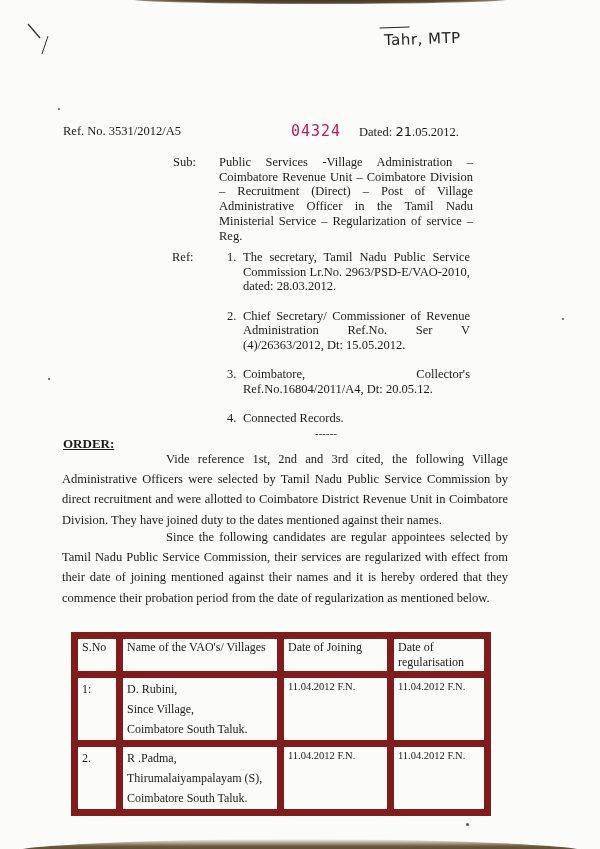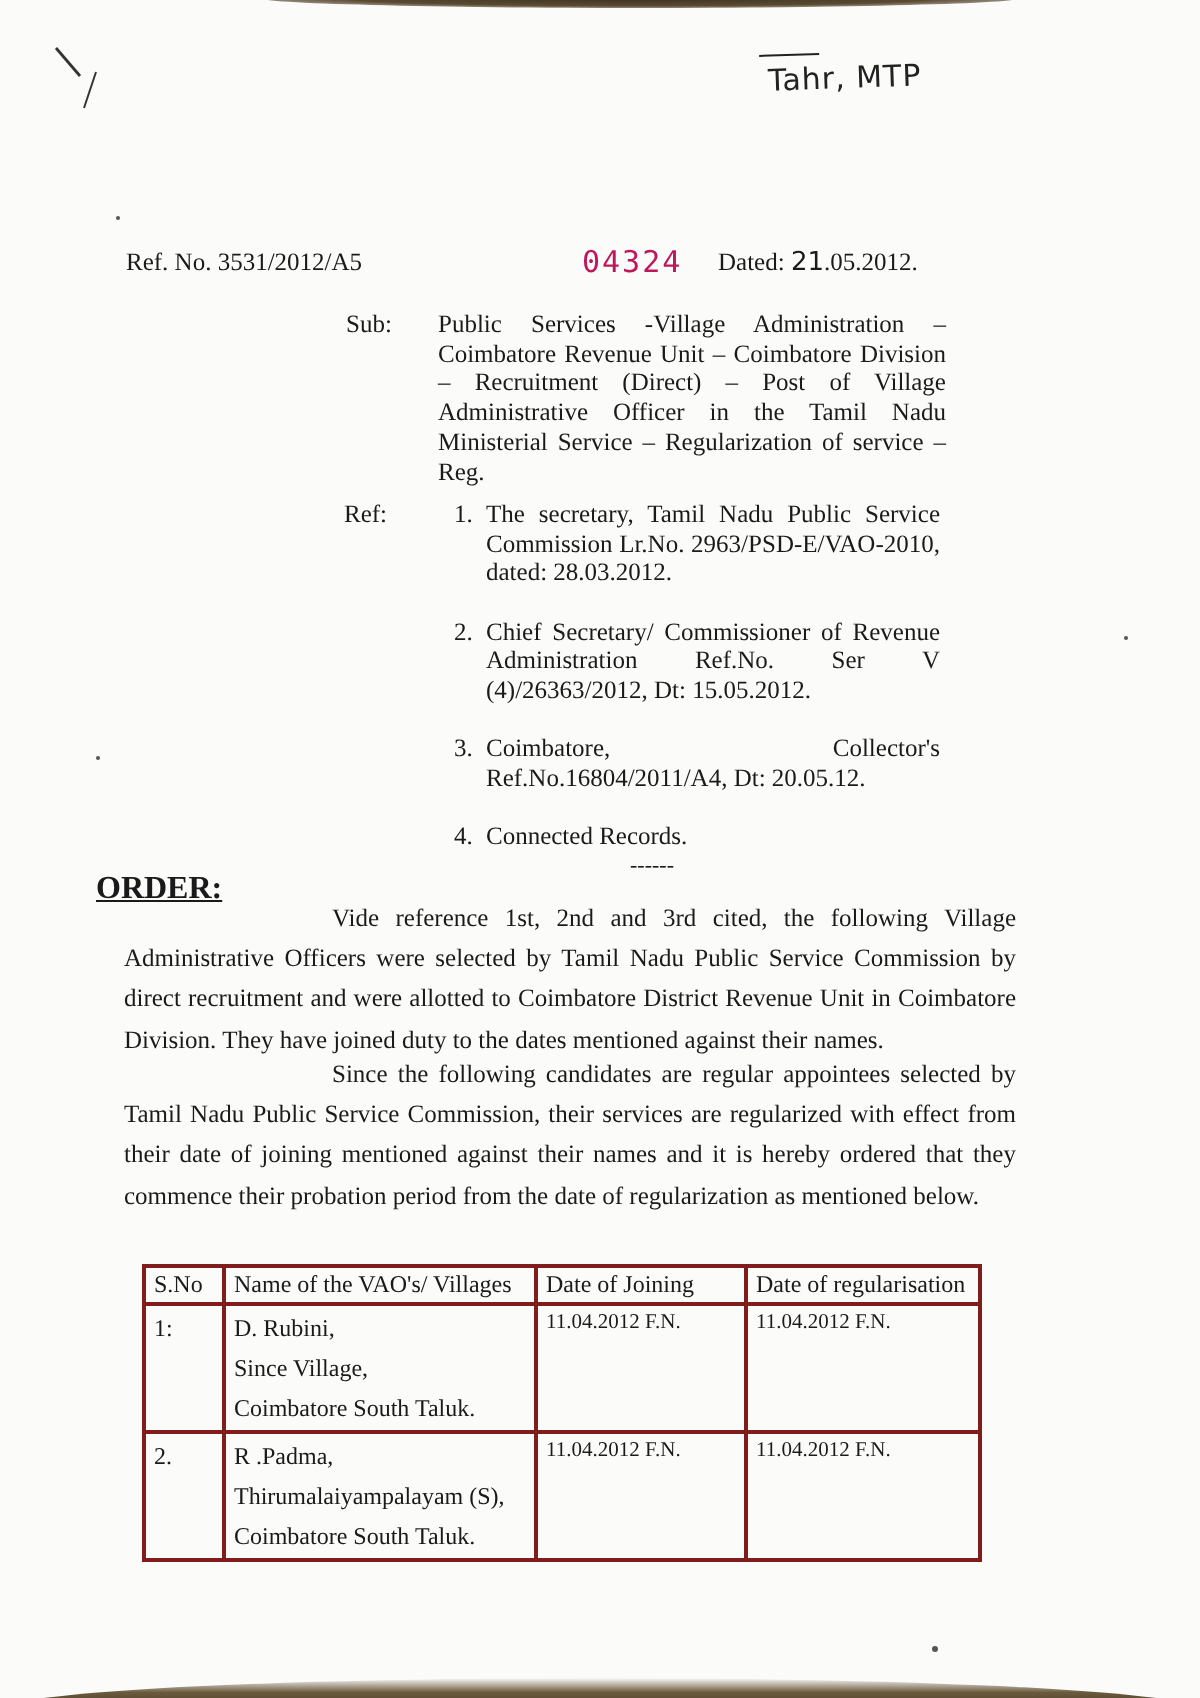--- a/index.html
+++ b/index.html
@@ -39,26 +39,26 @@
   .sub-block { position: absolute; top: 155px; left: 173px; font-size: 12.5px; line-height: 14.7px; }
   .sub-label { position: absolute; left: 0; top: 0; }
   .sub-text { position: absolute; left: 46px; top: 0; width: 254px; text-align: justify; }
   .refs-block { position: absolute; top: 250px; left: 172px; font-size: 12.5px; line-height: 14.7px; }
   .refs-label { position: absolute; left: 0; top: 0; }
   .refs-list { position: absolute; left: 55px; top: 0; width: 243px; margin: 0; padding: 0; list-style: none; }
   .refs-list li { position: relative; padding-left: 16px; text-align: justify; margin-bottom: 14.5px; }
   .refs-list li .num { position: absolute; left: 0; top: 0; }
   .refs-list li:nth-child(2) { margin-top: 0; }
   .dashes { position: absolute; top: 427px; left: 315px; font-size: 11px; }
-  .order-heading { position: absolute; top: 436px; left: 48px; font-size: 16px; font-weight: bold; text-decoration: underline; }
+  .order-heading { position: absolute; top: 436px; left: 63px; font-size: 13px; font-weight: bold; text-decoration: underline; }
   .para { position: absolute; left: 62px; width: 446px; font-size: 12.5px; line-height: 20.2px; text-align: justify; text-indent: 104px; }
   .para1 { top: 449px; }
   .para2 { top: 527px; }
   .vao-table { position: absolute; top: 632px; left: 71px; width: 420px; border-collapse: collapse; font-size: 12px; }
-  .vao-table th, .vao-table td { border: 2px solid #7f1d1d; padding: 1px 4px; vertical-align: top; text-align: left; font-weight: normal; }
+  .vao-table th, .vao-table td { border: 7px solid #7f1d1d; padding: 1px 4px; vertical-align: top; text-align: left; font-weight: normal; }
   .vao-table th { height: 14px; }
   .vao-table td { line-height: 20px; height: 54px; }
   .vao-table td.date { font-size: 10.5px; line-height: 16px; }
   .col-sno { width: 30px; }
   .col-name { width: 146px; margin-left: 15px; }
   .col-join { width: 95px; }
   .speck { position: absolute; width: 2px; height: 2px; background: #555; border-radius: 50%; }
 </style>
 </head>
 <body>

